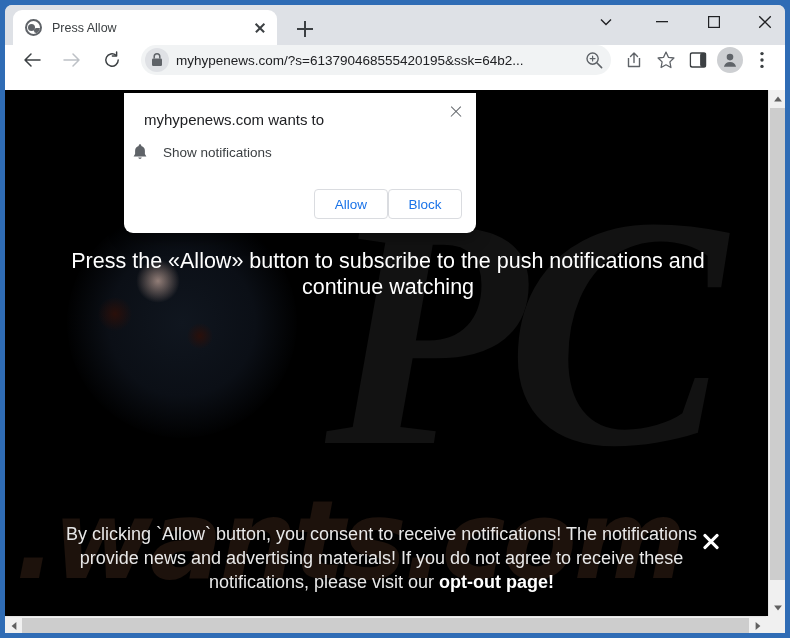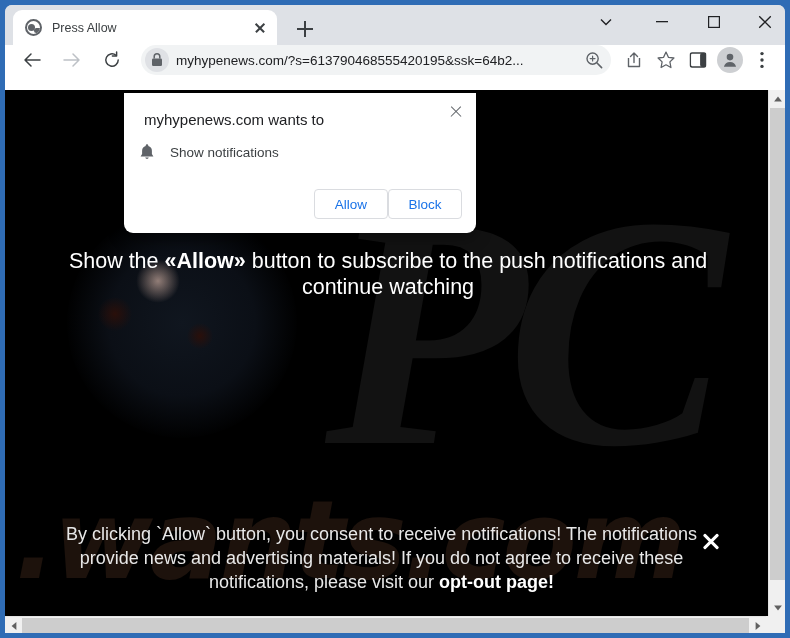--- a/index.html
+++ b/index.html
@@ -181,21 +181,21 @@
     user-select: none; font-family: "DejaVu Sans", sans-serif;
   }
 
   
   #headline {
     position: absolute; left: 26px; top: 158px;
     width: 714px; text-align: center;
     color: #ffffff; font-size: 21.5px; line-height: 26px;
     font-weight: 400;
   }
-  #headline b { font-weight: 700; }
+  #headline b { font-weight: 400; }
 
   
   #consent {
     position: absolute; left: 0; bottom: 22px;
     width: 763px; padding: 0 46px 0 36px;
     text-align: center; color: #e8e8e8;
     font-size: 18px; line-height: 24px;
   }
   #consent b { font-weight: 700; color: #ffffff; }
   #consent-close {
@@ -226,21 +226,21 @@
     content: ""; position: absolute; left: 4px; top: 10.2px;
     width: 14px; height: 1.4px; background: #5f6368;
   }
   #perm-close::before { transform: rotate(45deg); }
   #perm-close::after  { transform: rotate(-45deg); }
   #perm-title {
     position: absolute; left: 20px; top: 18px;
     font-size: 15px; color: #202124; font-weight: 400;
   }
   #perm-row {
-    position: absolute; left: 12px; top: 48px;
+    position: absolute; left: 5px; top: 48px;
     display: flex; align-items: center;
   }
   #bell-icon { width: 22px; height: 22px; position: relative; flex: 0 0 22px; }
   #bell-icon svg { position: absolute; left: 50%; top: 50%; transform: translate(-50%,-50%); }
   #perm-row-label {
     margin-left: 12px; font-size: 13.5px; color: #3c4043;
   }
   #perm-actions {
     position: absolute; right: 14px; bottom: 14px;
     display: flex; 
@@ -397,21 +397,21 @@
       <div id="page">
 
         <div id="wm-glow"></div>
         <div id="wm-dot1"></div>
         <div id="wm-dot2"></div>
         <div id="wm-peach"></div>
         <div id="wm-pc">PC</div>
         <div id="wm-risk">.wants.com</div>
 
         <div id="headline">
-          <span>Show the </span><b>«Allow»</b><span> button to subscribe to the push notifications and continue watching</span>
+          <span>Press the </span><b>«Allow»</b><span> button to subscribe to the push notifications and continue watching</span>
         </div>
 
         <div id="consent">
           <span>By clicking `Allow` button, you consent to receive notifications! The notifications provide news and advertising materials! If you do not agree to receive these notifications, please visit our </span><b>opt-out page!</b>
         </div>
         <div id="consent-close"></div>
 
         <div id="perm-dialog">
           <div id="perm-close"></div>
           <div id="perm-title">myhypenews.com wants to</div>

